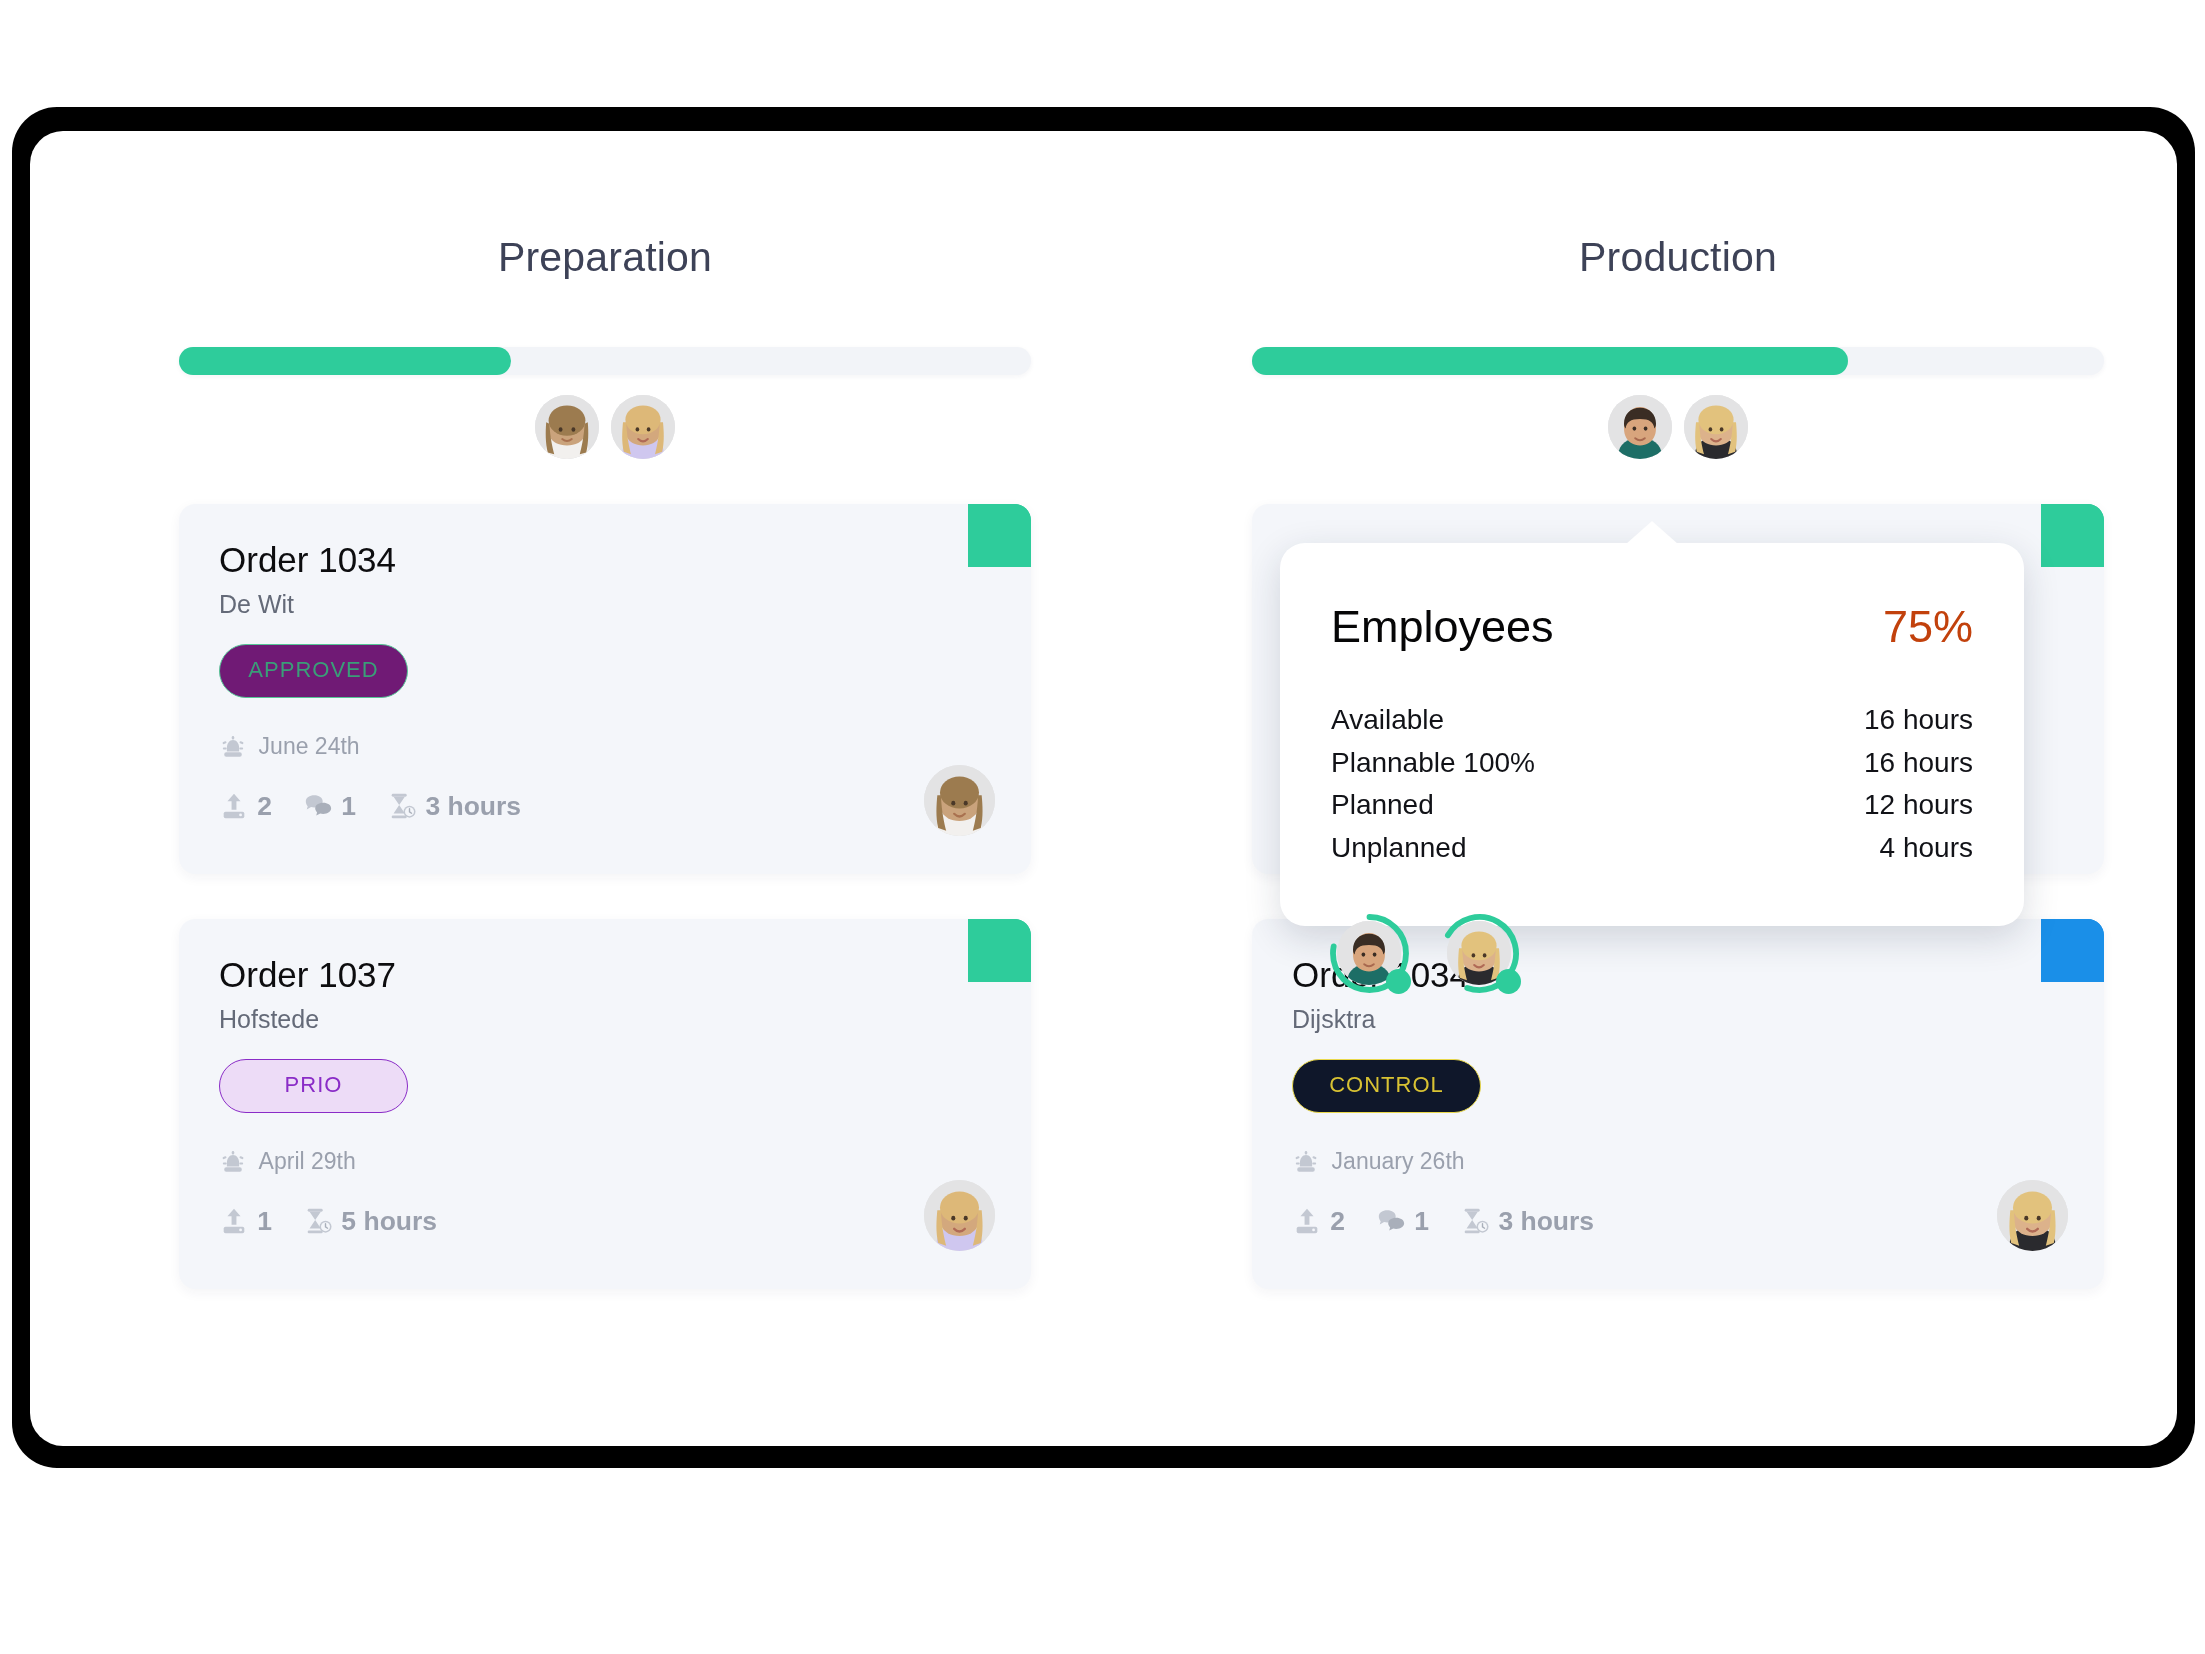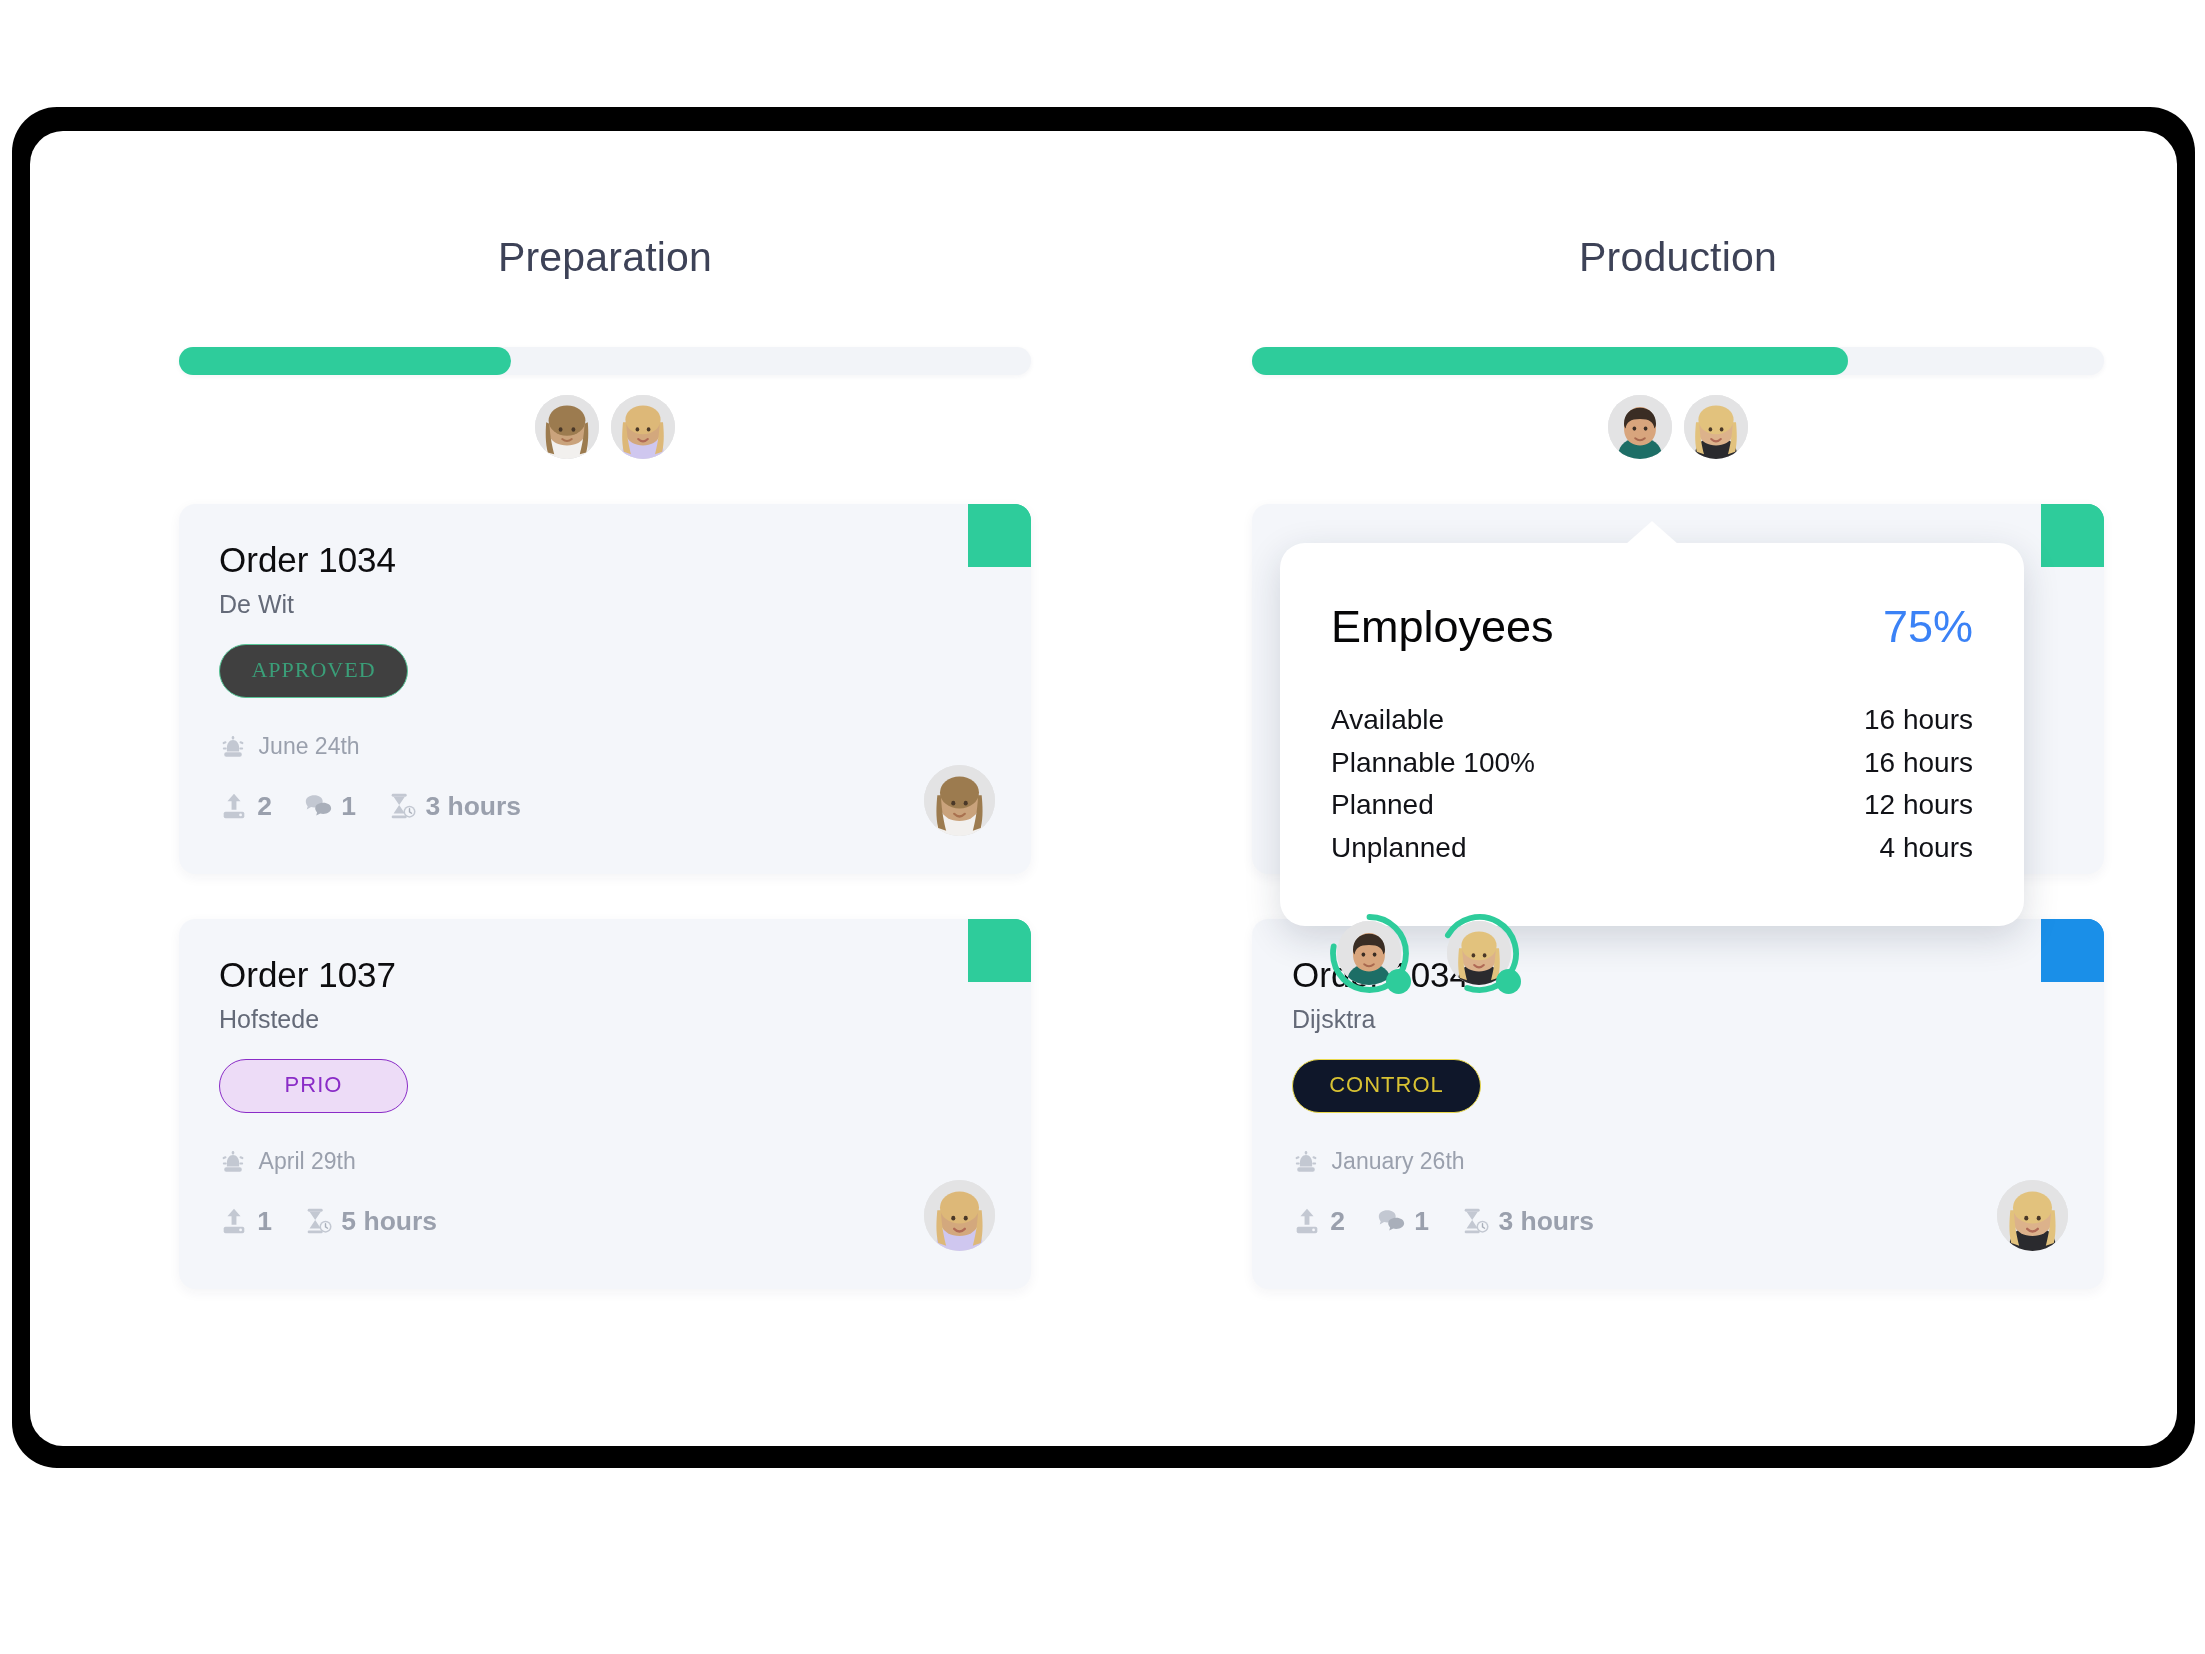--- a/index.html
+++ b/index.html
@@ -114,21 +114,21 @@
     display: inline-block;
     margin: 25px 0 0 40px;
     padding: 12.4px 0 13.2px;
     width: 189px;
     text-align: center;
     border-radius: 28px;
     font-size: 22px;
     letter-spacing: 1px;
     border: 1.7px solid;
   }
-  .pill.approved { background: #404040; border-color: #56c596; color: #3a9e78; font-family: Liberation Serif, serif; }
+  .pill.approved { background: #701a75; border-color: #56c596; color: #3a9e78; }
   .pill.prio     { background: #eddcf7; border-color: #8a2cc7; color: #8a2cc7; }
   .pill.control  { background: #0f172a; border-color: #e9d84a; color: #d8c233; }
 
   .card-date {
     display: flex;
     align-items: center;
     gap: 11.6px;
     margin: 35px 0 0 40px;
     font-size: 23px;
     color: #9aa0ad;
@@ -179,21 +179,21 @@
     border-right: 26.5px solid transparent;
     border-bottom: 23px solid #ffffff;
   }
   .popup-head {
     display: flex;
     justify-content: space-between;
     align-items: baseline;
     padding: 58px 51px 0 51px;
   }
   .popup-head h2 { font-size: 45px; font-weight: 400; color: #060607; }
-  .popup-head .pct { font-size: 45px; font-weight: 400; color: #3b82f6; }
+  .popup-head .pct { font-size: 45px; font-weight: 400; color: #c2410c; }
 
   .popup-stats {
     margin: 46px 51px 0 51px;
   }
   .stat-row {
     display: flex;
     justify-content: space-between;
     font-size: 28px;
     color: #111217;
     line-height: 1.52;

